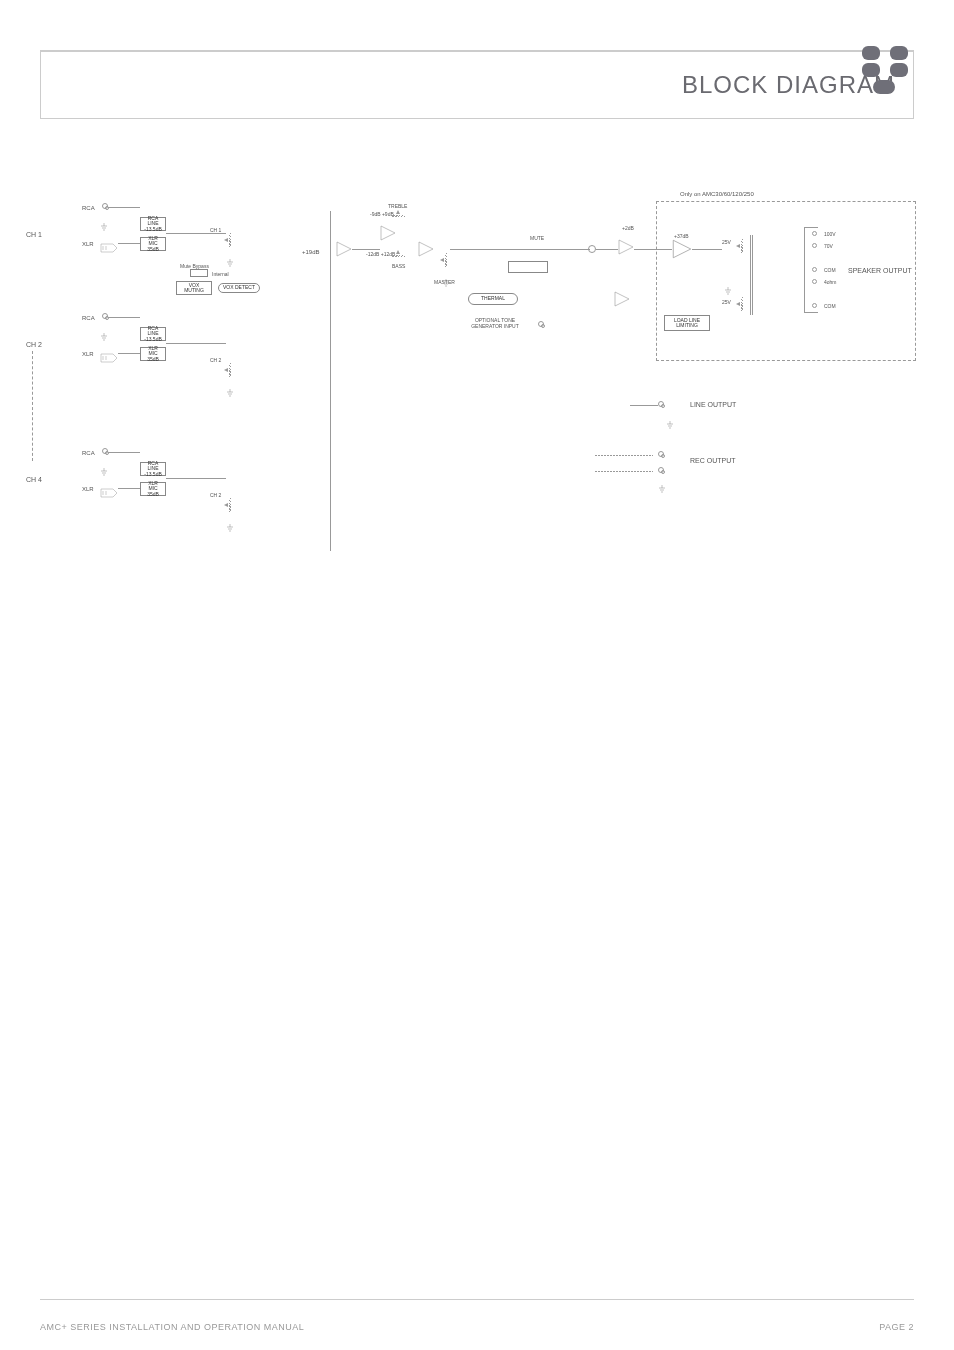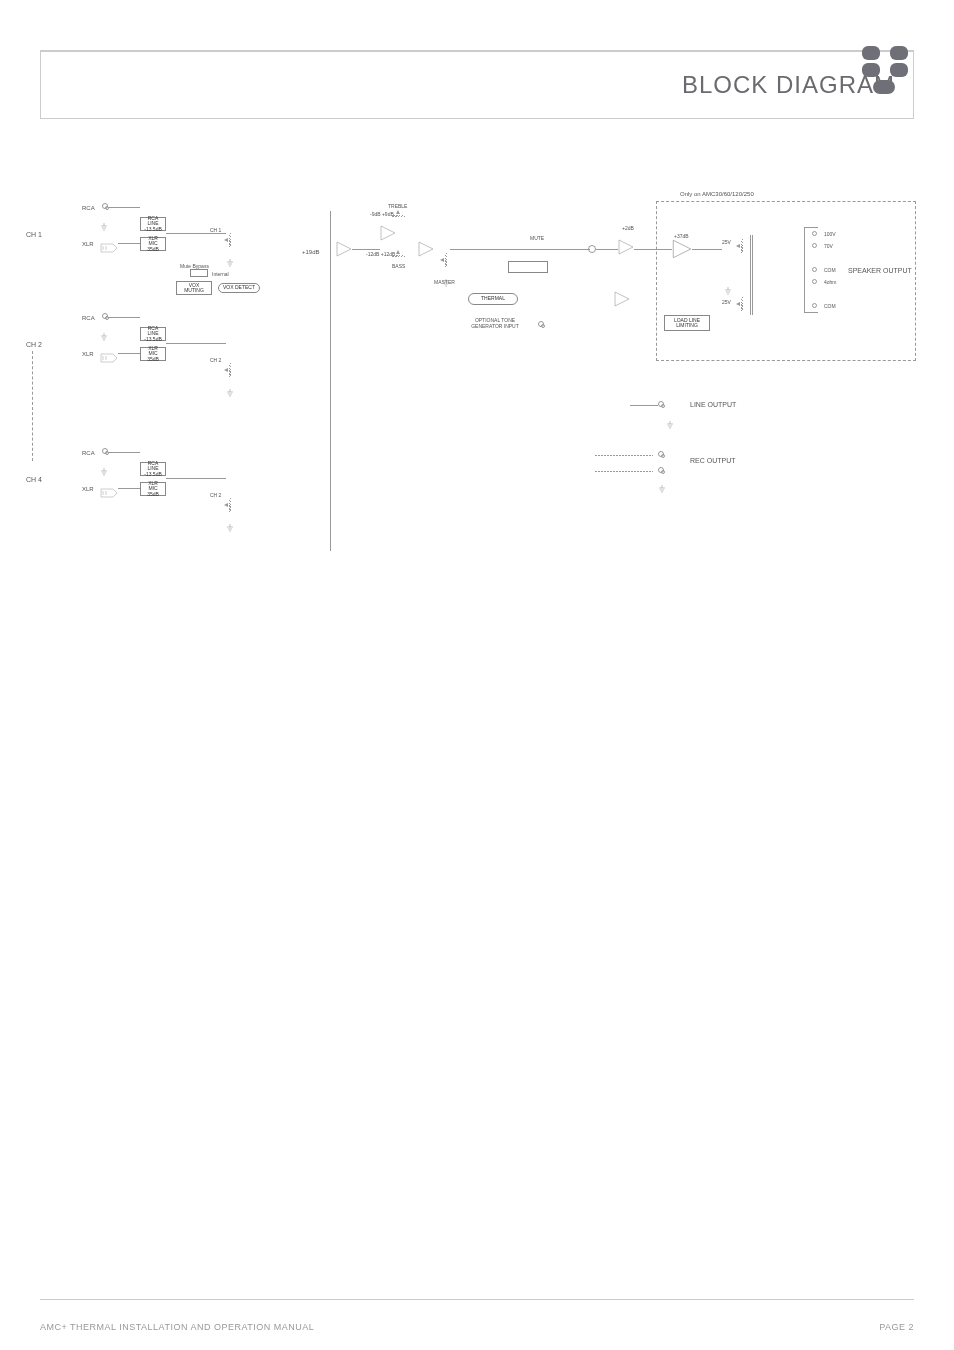--- a/index.html
+++ b/index.html
@@ -344,15 +344,15 @@
 
 <div class="logo">
   <div class="dot d1"></div>
     <div class="dot d2"></div>
   <div class="dot d3"></div>
     <div class="dot d4"></div>
   <div class="dot d5"></div>
 </div>
 
 <div class="footer">
-  <span>AMC+ THERMAL INSTALLATION AND OPERATION MANUAL</span>
+  <span>AMC+ SERIES INSTALLATION AND OPERATION MANUAL</span>
   <span>PAGE 2</span>
 </div>
 
 </body></html>

